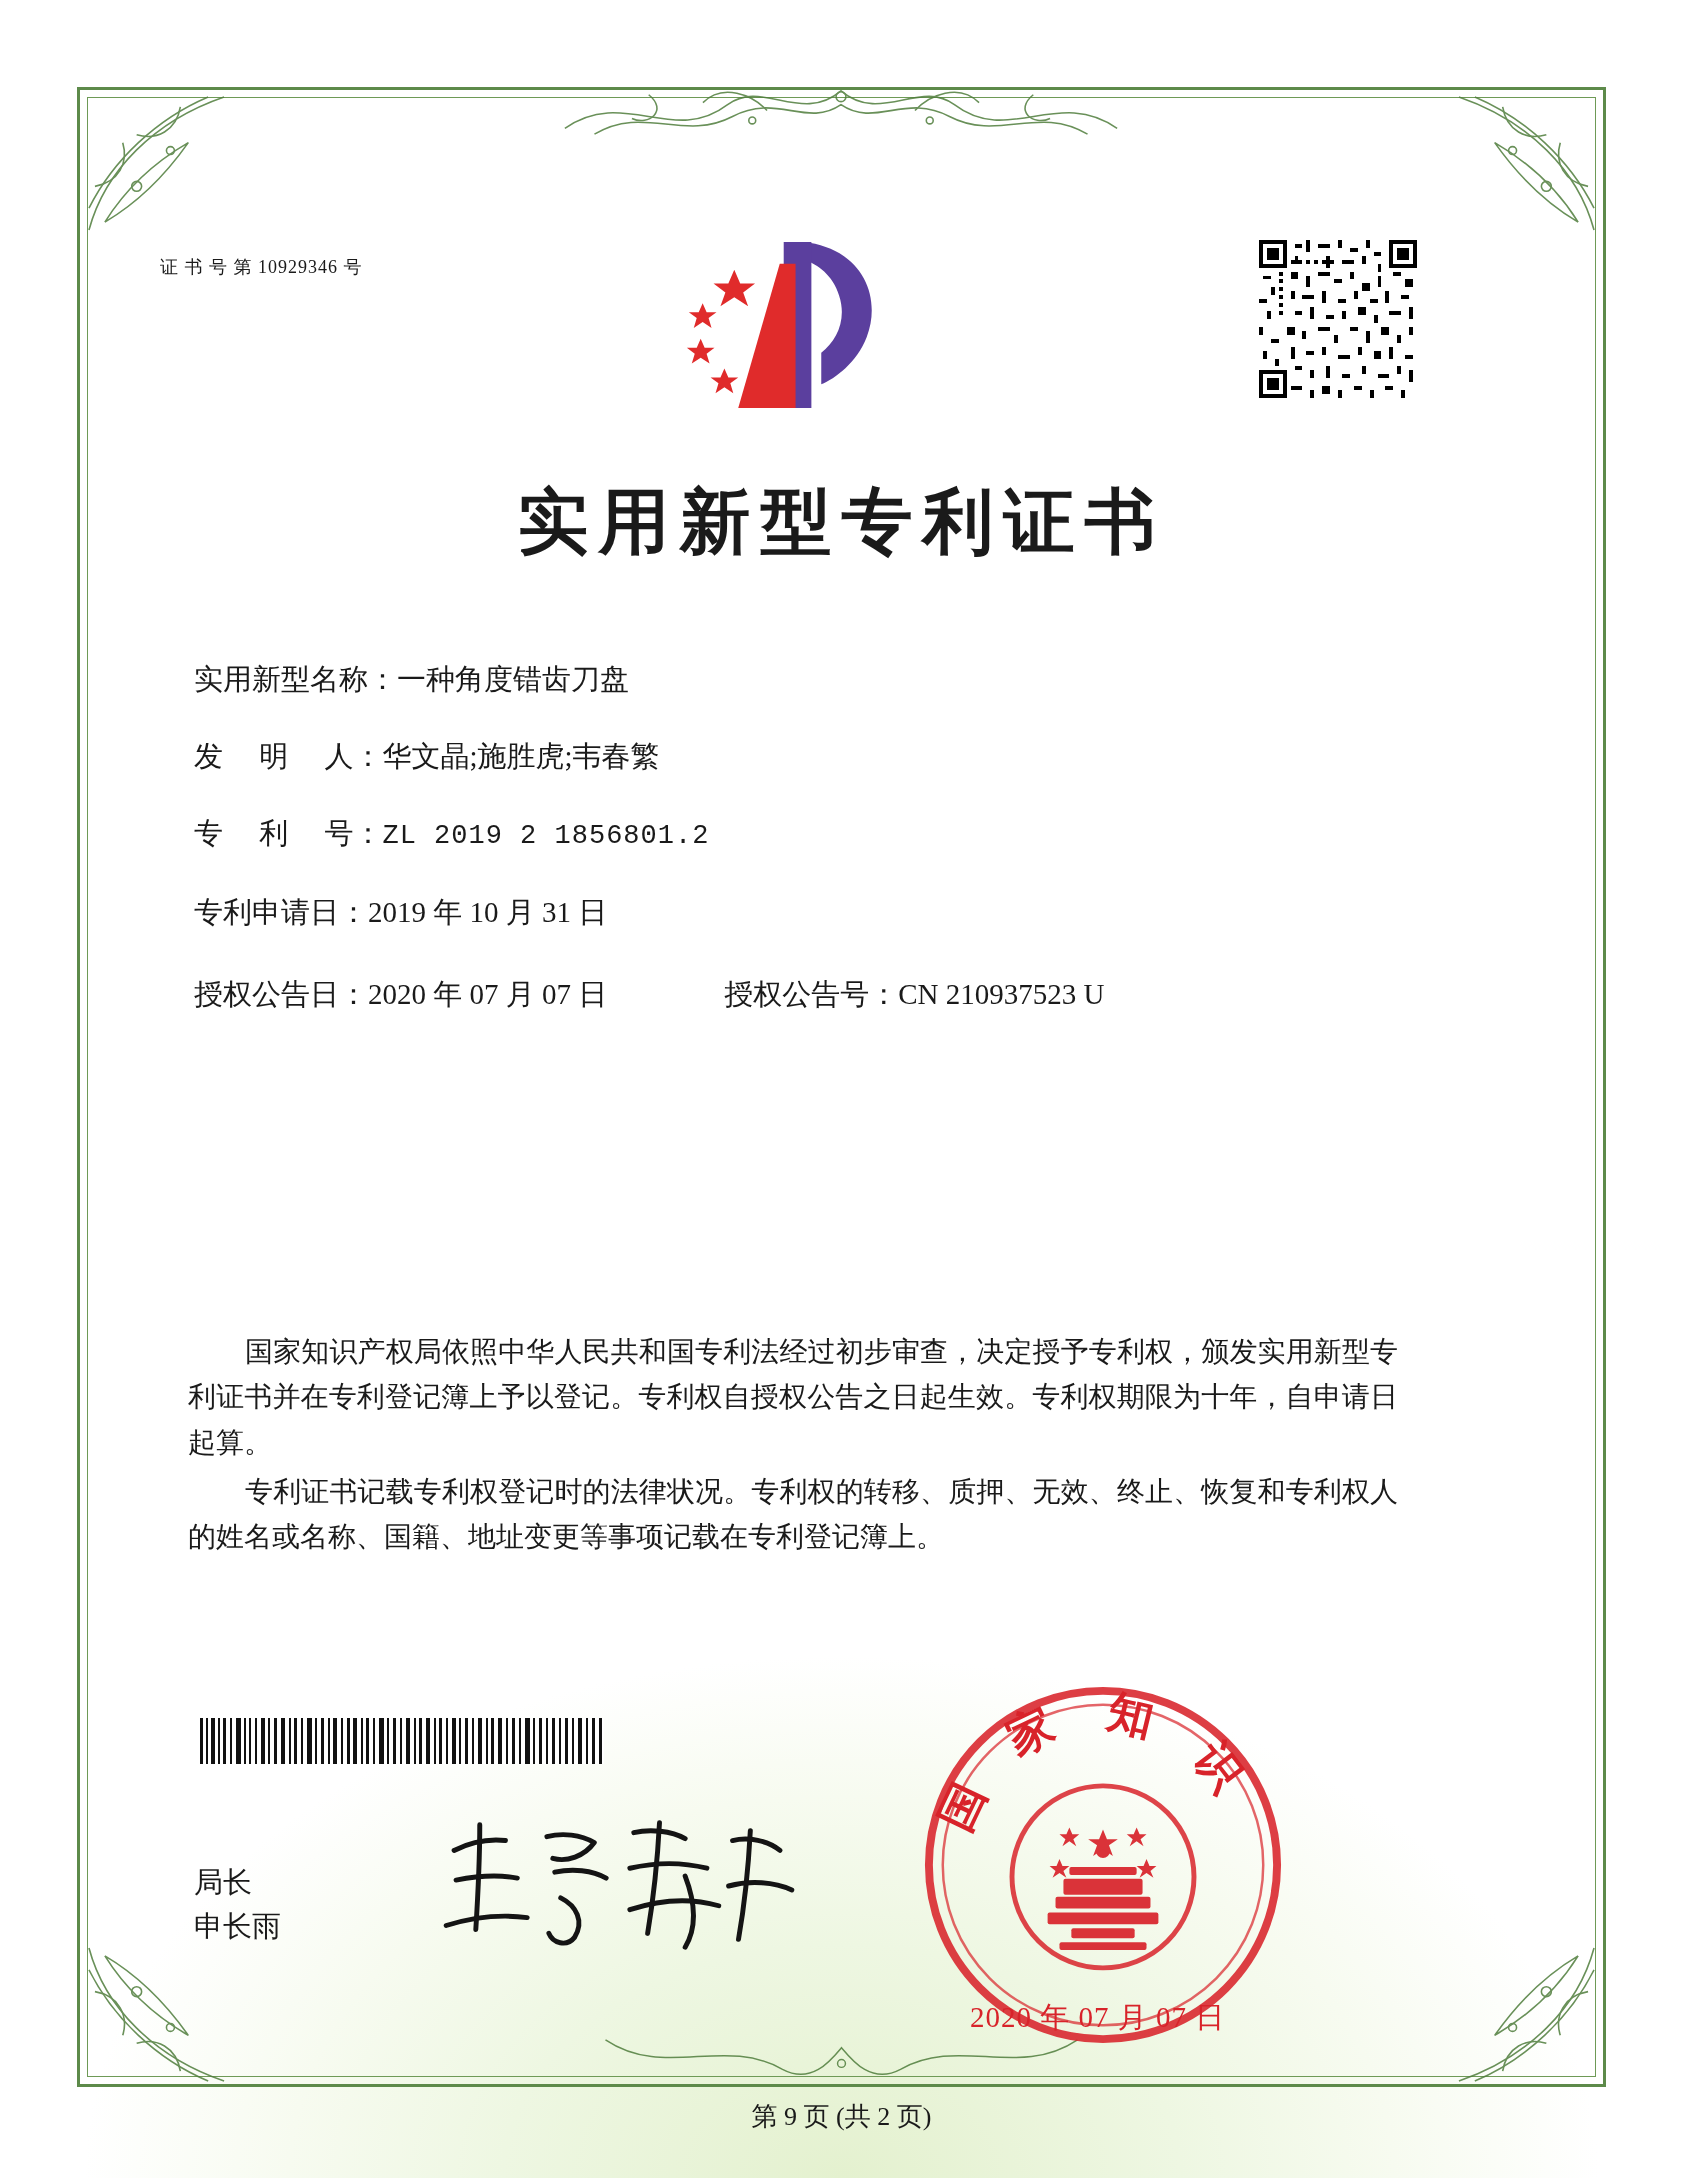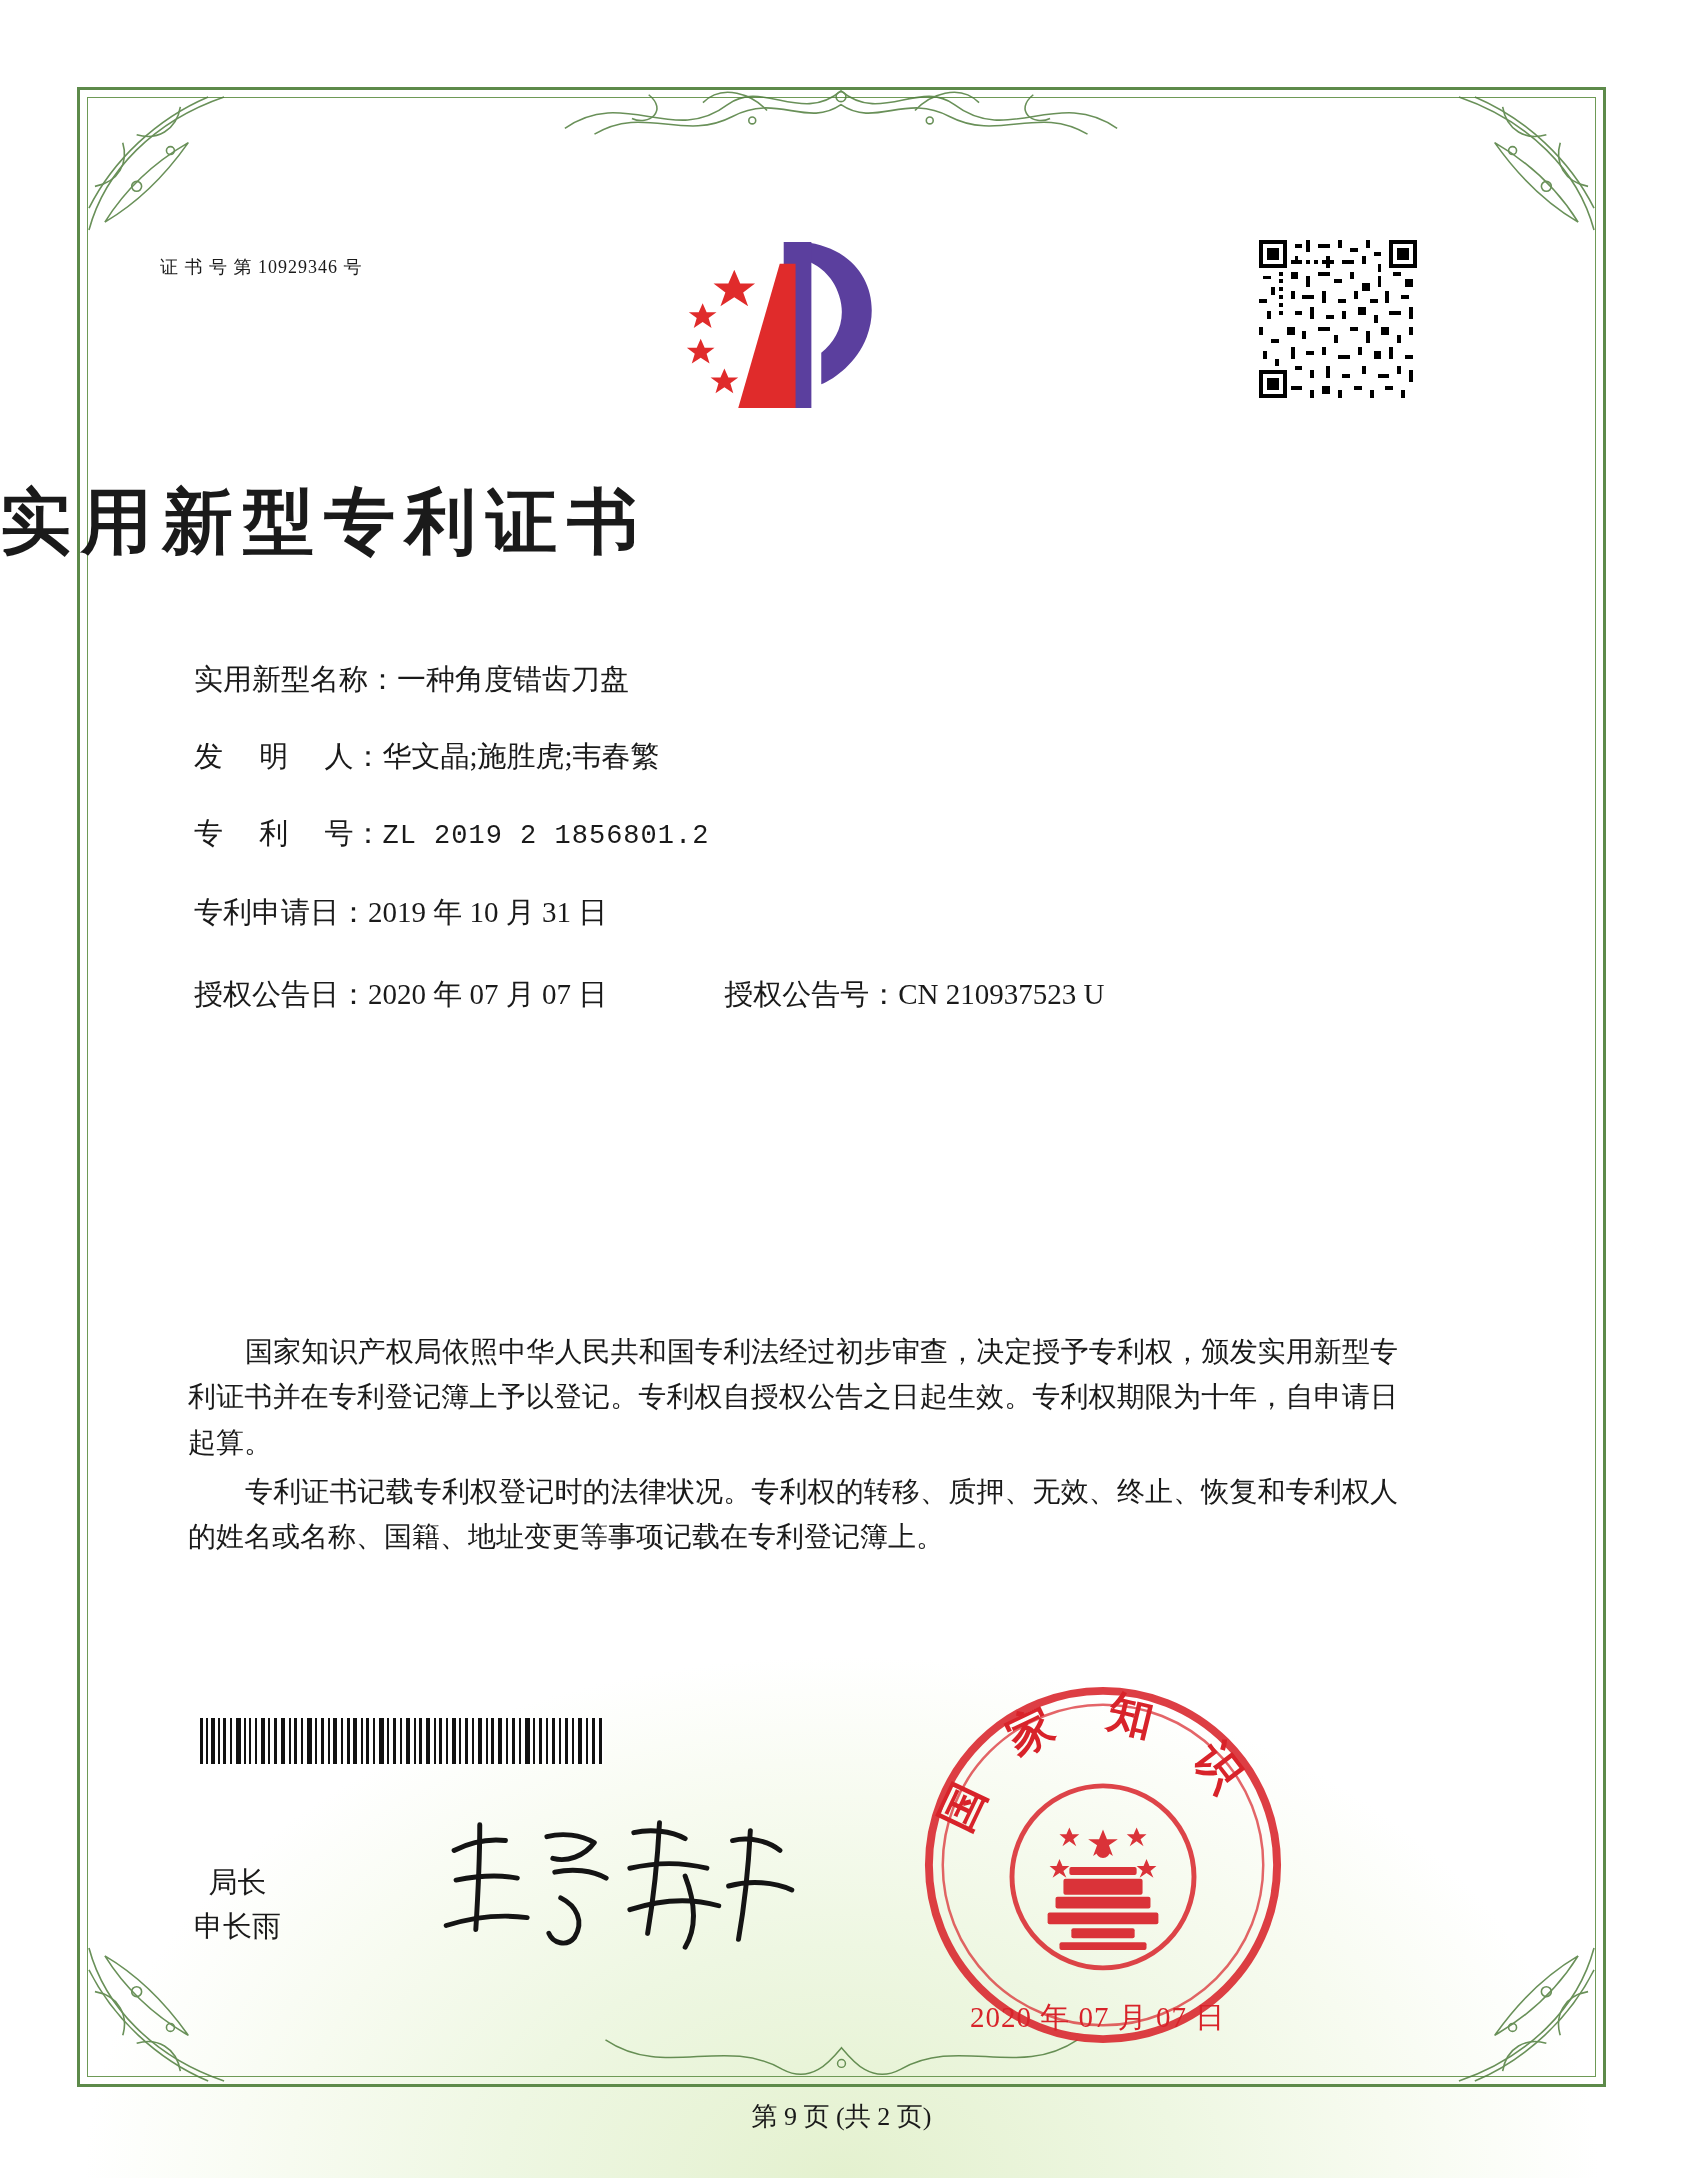--- a/index.html
+++ b/index.html
@@ -78,20 +78,21 @@
     top: 236px;
     width: 166px;
     height: 166px;
   }
 
   
   .title {
     position: absolute;
     left: 0; right: 0;
     top: 475px;
+    text-align: center;
     font-size: 71px;
     font-weight: bold;
     letter-spacing: 10px;
     font-family: "DejaVu Serif", "Liberation Serif", serif;
   }
 
   
   .fields {
     position: absolute;
     left: 194px;
@@ -149,21 +150,20 @@
     height: 46px;
   }
 
   
   .sign-label {
     position: absolute;
     left: 194px;
     top: 1861px;
     font-size: 29px;
     line-height: 1.5;
-    text-align: center;
   }
   .sign-script {
     position: absolute;
     left: 436px;
     top: 1807px;
     width: 366px;
     height: 158px;
   }
 
   

